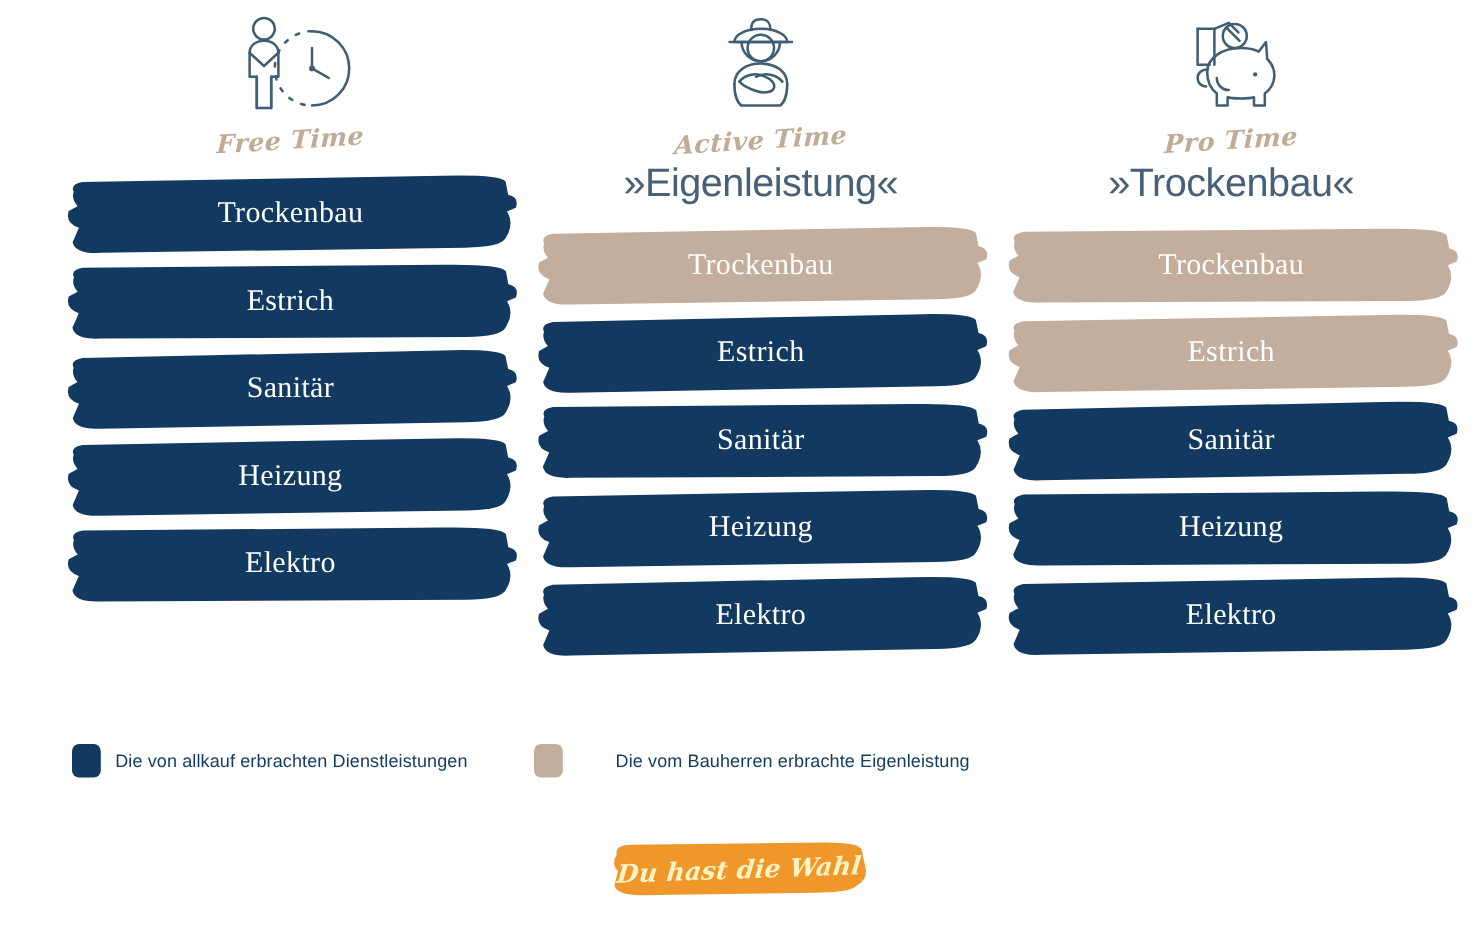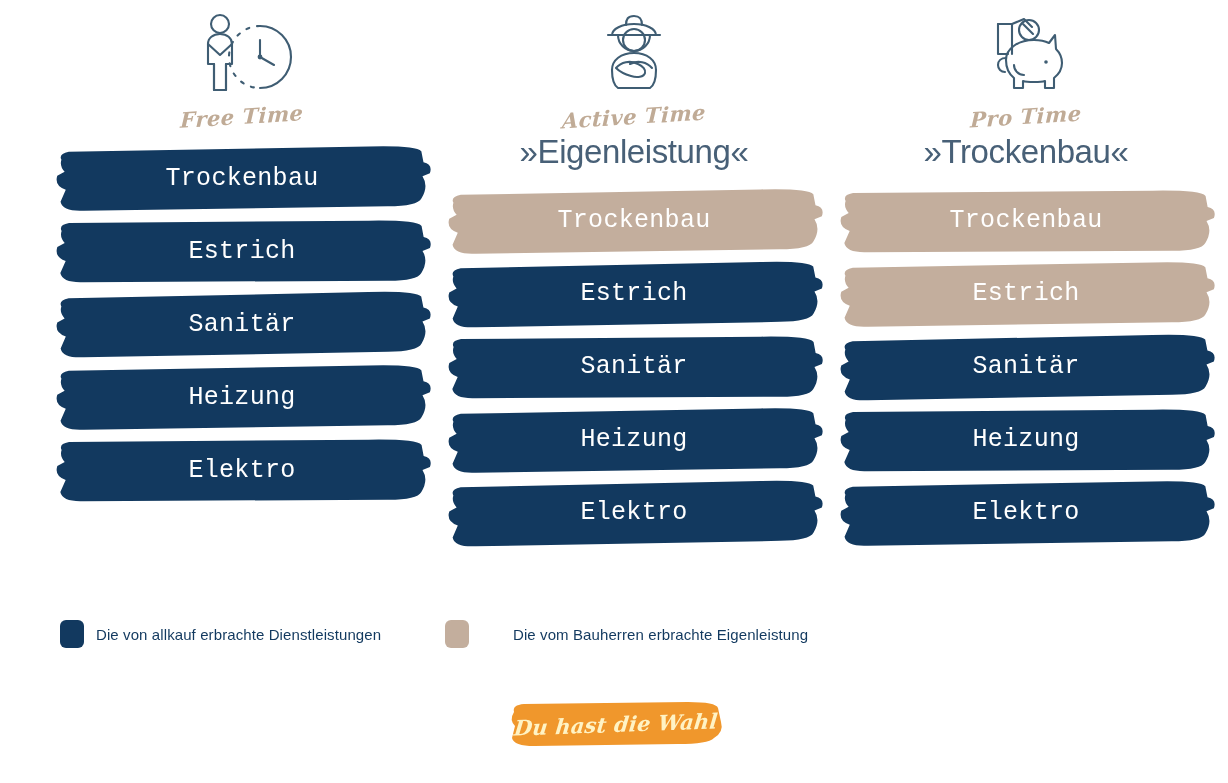--- a/index.html
+++ b/index.html
@@ -99,21 +99,21 @@
     right: 0;
     top: 0;
     bottom: 0;
     display: flex;
     align-items: center;
     justify-content: center;
     color: #ffffff;
     font-size: 25px;
     font-weight: 400;
     letter-spacing: 0.3px;
-    font-family: Liberation Mono, monospace;
+    font-family: Liberation Serif, serif;
     padding-bottom: 2px;
     pointer-events: none;
   }
   .bar.variant-a svg { transform: rotate(-0.25deg); }
   .bar.variant-b svg { transform: rotate(0.3deg); }
   .bar.variant-c svg { transform: rotate(-0.45deg); }
 
   
   .legend {
     position: absolute;
@@ -336,21 +336,21 @@
           <span class="bar-label">Elektro</span>
         </div>
       </div>
     </div>
 
   </div>
 
   <div class="legend">
     <div class="legend-item legend-1">
       <span class="legend-swatch" style="background:#12395f"></span>
-      <span class="legend-text">Die von allkauf erbrachte Dienstleistungen</span>
+      <span class="legend-text">Die von allkauf erbrachten Dienstleistungen</span>
     </div>
     <div class="legend-item legend-2">
       <span class="legend-swatch" style="background:#c3ae9d"></span>
       <span class="legend-text">Die vom Bauherren erbrachte Eigenleistung</span>
     </div>
   </div>
 
   <div class="badge">
     <svg viewBox="0 0 216 48" preserveAspectRatio="none">
       <path d="M6 12 Q4 5 16 4 L180 2 Q208 2 210 8 L213 22 Q216 32 206 38 Q200 44 170 44 L26 46 Q6 46 4 38 L7 26 Q1 20 6 12Z" fill="#f0972c"></path>

